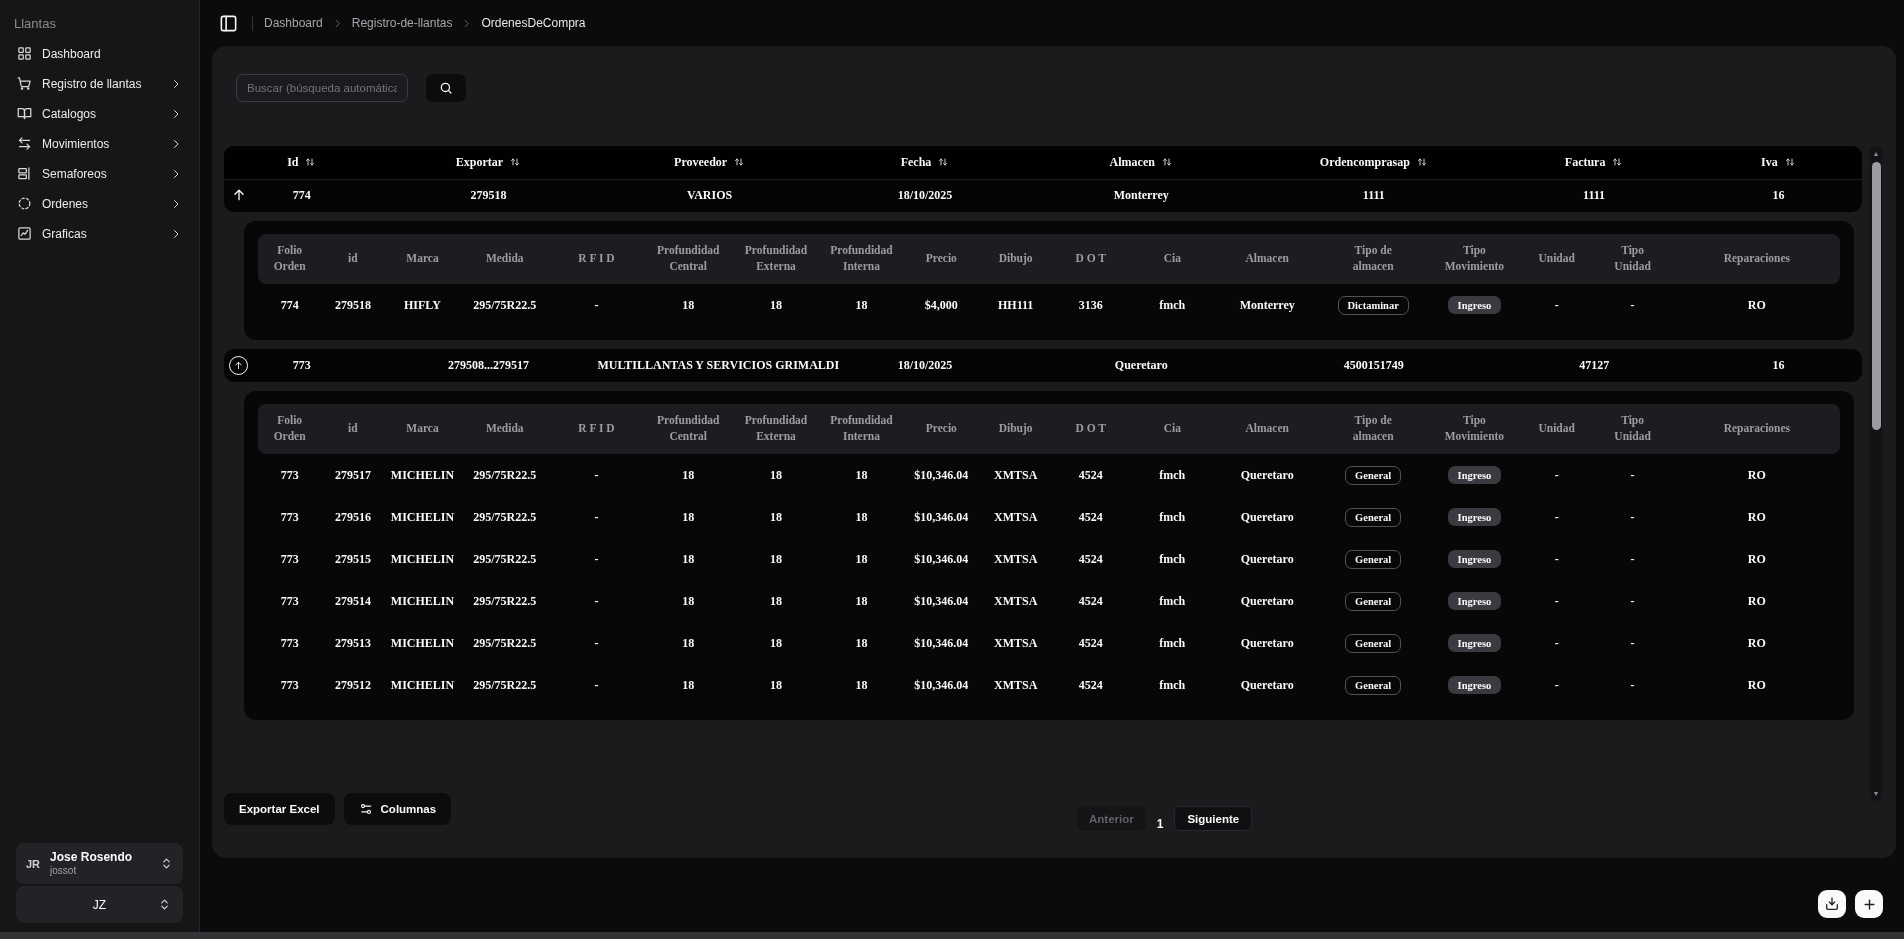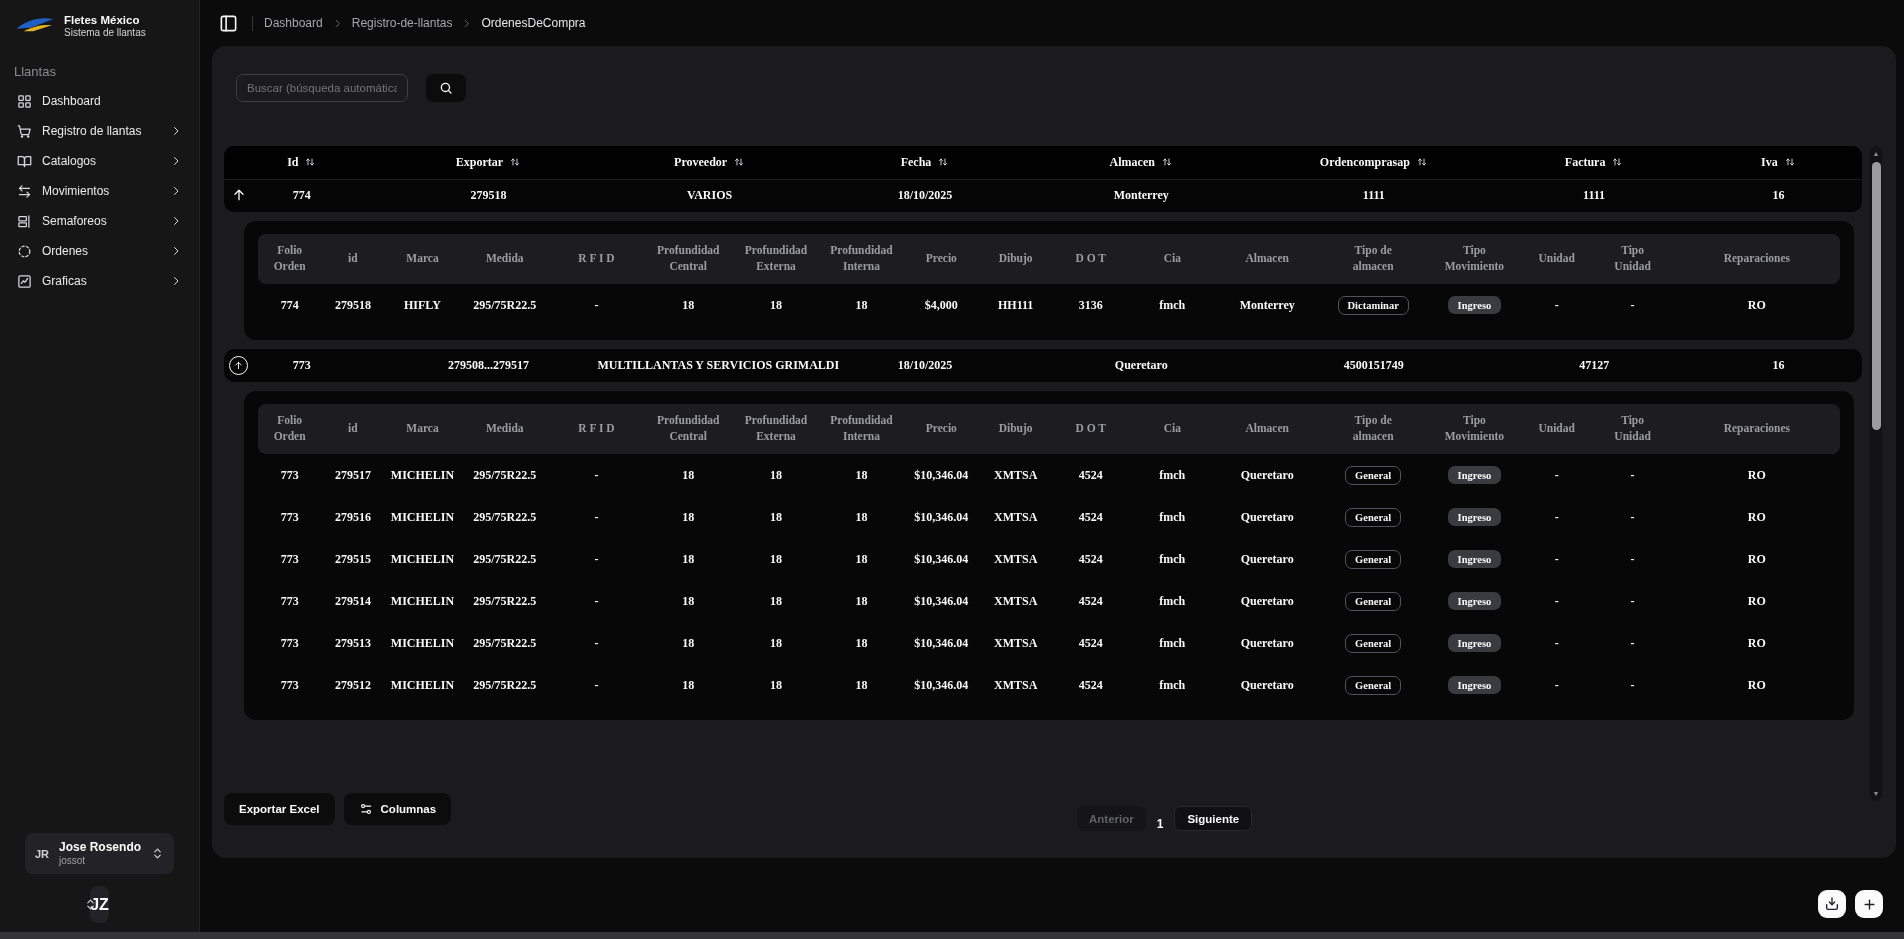--- a/index.html
+++ b/index.html
@@ -17,29 +17,29 @@
   .brand-logo svg { width:42px; height:24px; display:block; }
   .brand-text { line-height:1.25; }
   .brand-title { font-size:11.5px; font-weight:700; }
   .brand-sub { font-size:10px; color:#d4d4d8; }
   .nav-section-label { color:#8b8b92; font-size:13px; padding:16px 16px 7px 14px; }
   .nav-item { display:flex; align-items:center; gap:10px; padding:7px 9px; margin:1px 8px; border-radius:6px; font-size:12px; color:#ececee; cursor:pointer; }
   .icon { display:inline-flex; align-items:center; justify-content:center; }
   .icon svg { display:block; }
   .nav-item > .icon { color:#d7d7dc; }
   .nav-chevron { margin-left:auto; color:#9b9ba3; }
-  .sidebar-footer { margin-top:auto; padding:10px 16px 16px; display:flex; flex-direction:column; gap:12px;align-items:center; }
+  .sidebar-footer { margin-top:auto; padding:10px 16px 16px; display:flex; flex-direction:column; gap:2px; }
   .user-card { background:#232327; border-radius:8px; padding:6px 10px; display:flex; align-items:center; gap:10px; height:41px; cursor:pointer; }
   .user-initials { font-size:11px; font-weight:600; color:#cfcfd6; }
   .user-meta { line-height:1.2; }
   .user-name { font-size:12px; font-weight:700; }
   .user-handle { font-size:10px; color:#a1a1aa; }
   .card-chevron { margin-left:auto; color:#d4d4d8; }
   .team-card { background:#232327; border-radius:8px; height:37px; display:flex; align-items:center; justify-content:center; position:relative; cursor:pointer; }
-  .team-label { font-size:16px; font-weight:700; }
+  .team-label { font-size:12px; font-weight:400; }
   .team-card .card-chevron { position:absolute; right:12px; margin:0; }
 
   
   .main { flex:1; position:relative; background:#0b0b0c; }
   .topbar { height:46px; display:flex; align-items:center; gap:11px; padding-left:15px; }
   .panel-toggle { width:26px; height:26px; border-radius:6px; display:flex; align-items:center; justify-content:center; color:#fafafa; cursor:pointer; background:transparent; border:none; }
   .tb-divider { width:1px; height:15px; background:#333338; }
   .breadcrumb { display:flex; align-items:center; gap:9px; font-size:12px; color:#a6a6ae; }
   .crumb { cursor:pointer; }
   .crumb-current { color:#e7e7ea; }
@@ -96,32 +96,20 @@
   .fab { position:absolute; top:890px; width:28px; height:28px; background:#fafafa; border:none; border-radius:9px; display:flex; align-items:center; justify-content:center; color:#202024; cursor:pointer; z-index:3; }
   .fab.dl { left:1818px; } .fab.add { left:1855px; }
   .bottom-strip { position:absolute; left:0; right:0; bottom:0; height:7px; background:#333338; z-index:4; }
 </style>
 </head>
 <body>
 
 <div class="app">
 
   <aside class="sidebar">
-    <div class="brand">
-      <span class="brand-logo icon">
-        <svg viewBox="0 0 48 26" width="42" height="24">
-          <path d="M3 16 C14 6 30 2 45 5 L19 15 Z" fill="var(--logo-blue,#1f5fc4)"></path>
-          <path d="M11 19 C22 13 34 11 43 12 L22 19 Z" fill="var(--logo-yellow,#e2b320)"></path>
-        </svg>
-      </span>
-      <span class="brand-text">
-        <div class="brand-title">Fletes México</div>
-        <div class="brand-sub">Sistema de llantas</div>
-      </span>
-    </div>
     <div class="nav-section-label">Llantas</div>
     <nav>
         <div class="nav-item">
           <span class="icon">
             <svg viewBox="0 0 24 24" width="15" height="15" fill="none" stroke="currentColor" stroke-width="2" stroke-linecap="round" stroke-linejoin="round">
               <rect x="3" y="3" width="7" height="7" rx="1"></rect>
               <rect x="14" y="3" width="7" height="7" rx="1"></rect>
               <rect x="3" y="14" width="7" height="7" rx="1"></rect>
               <rect x="14" y="14" width="7" height="7" rx="1"></rect>
             </svg>

